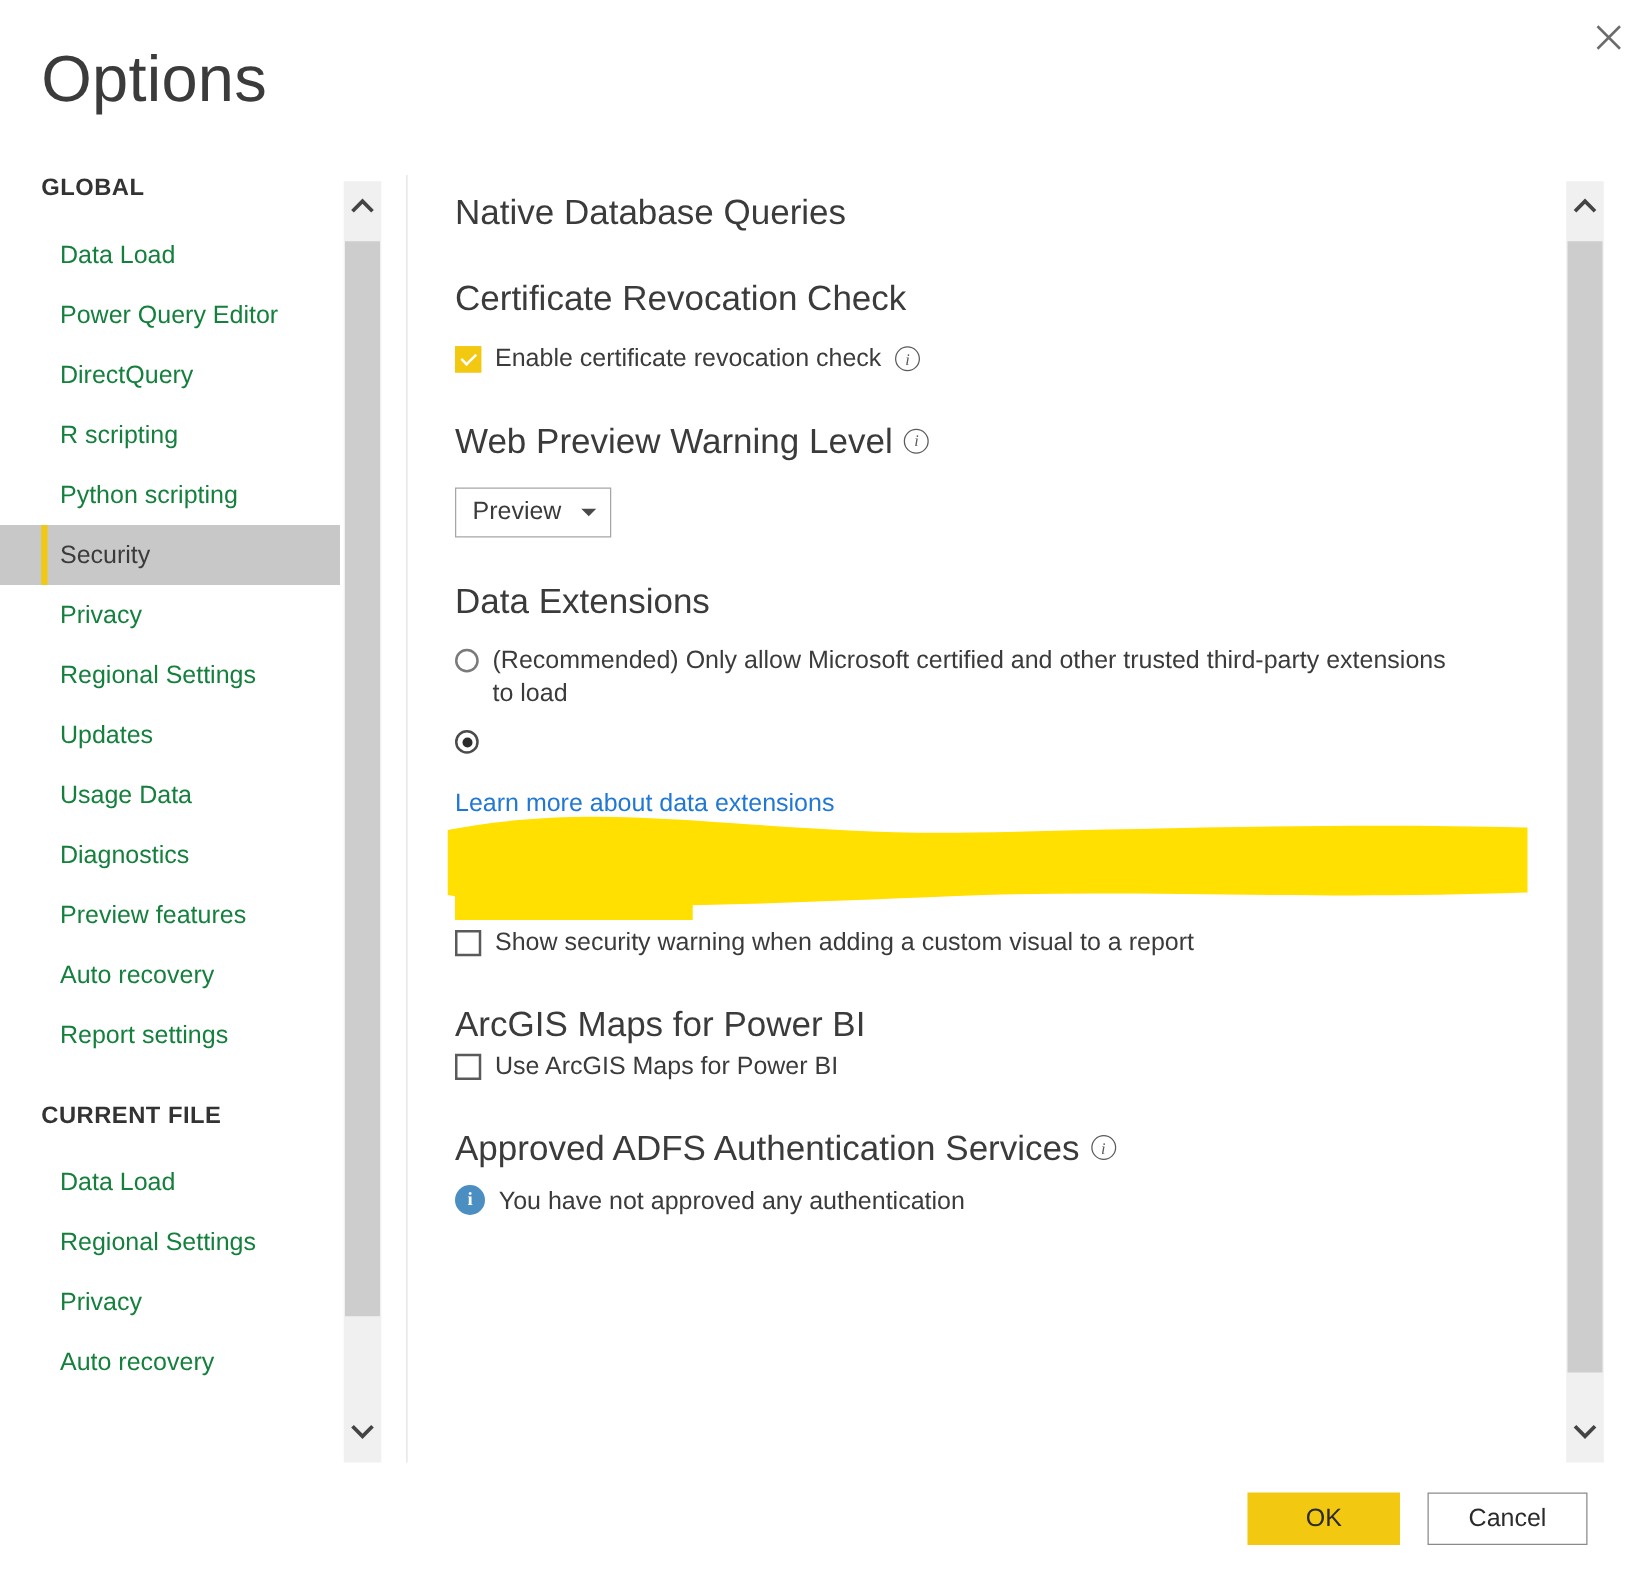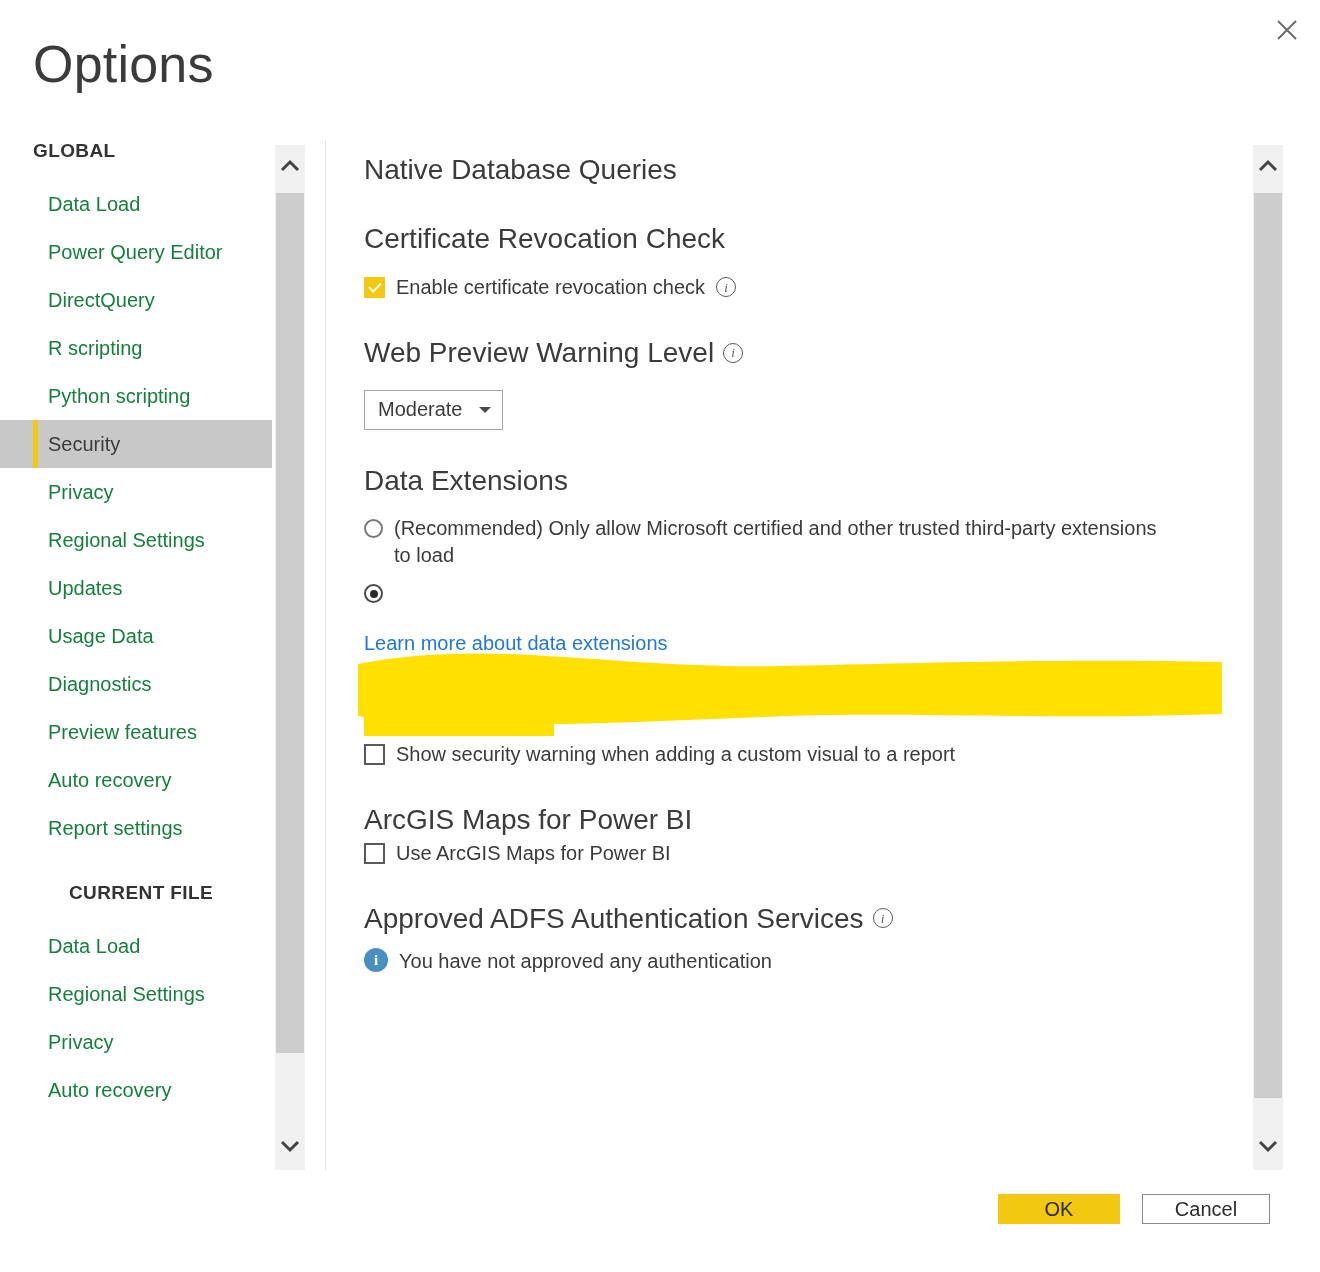--- a/index.html
+++ b/index.html
@@ -164,21 +164,21 @@
     width: 880px; height: 90px;
     pointer-events: none; z-index: 1;
   }
 
   
   #footer {
     position: absolute; left: 0; bottom: 0;
     width: 1320px; height: 100px;
   }
   .btn {
-    position: absolute; top: 22px; height: 30px;
+    position: absolute; top: 22px; height: 42px;
     font-size: 20px; font-weight: 300;
     display: flex; align-items: center; justify-content: center;
     cursor: pointer; border: none;
     font-family: "Liberation Sans", sans-serif;
   }
   #ok-button { left: 998px; width: 122px; background: #f2c811; color: #2b2b2b; }
   #cancel-button {
     left: 1142px; width: 128px; background: #ffffff; color: #2b2b2b;
     border: 1px solid #8a8a8a;
   }
@@ -239,21 +239,21 @@
     <div class="nav-item">
       <span>Preview features</span>
     </div>
     <div class="nav-item">
       <span>Auto recovery</span>
     </div>
     <div class="nav-item">
       <span>Report settings</span>
     </div>
 
-    <div class="nav-heading" style="margin-top:30px; margin-bottom:18px;margin-left:36px;">CURRENT FILE</div>
+    <div class="nav-heading" style="margin-top:30px; margin-bottom:18px;">CURRENT FILE</div>
 
     <div class="nav-item">
       <span>Data Load</span>
     </div>
     <div class="nav-item">
       <span>Regional Settings</span>
     </div>
     <div class="nav-item">
       <span>Privacy</span>
     </div>
@@ -298,21 +298,21 @@
       <span class="opt-label">Enable certificate revocation check</span>
       <span class="info-i" style="margin-top:3px;">i</span>
     </div>
 
     <div class="section-heading" style="margin-top:35px;">
       <span>Web Preview Warning Level</span>
       <span class="info-i">i</span>
     </div>
     <div style="margin-top:20px;">
       <div id="warning-level-dropdown">
-        <span>Moderate</span>
+        <span>Preview</span>
         <span class="caret"></span>
       </div>
     </div>
 
     <div class="section-heading" style="margin-top:34px;">
       <span>Data Extensions</span>
     </div>
 
     <div class="opt-row" style="margin-top:18px; position:relative; z-index:2; width:800px;">
       <span class="radio"></span>

